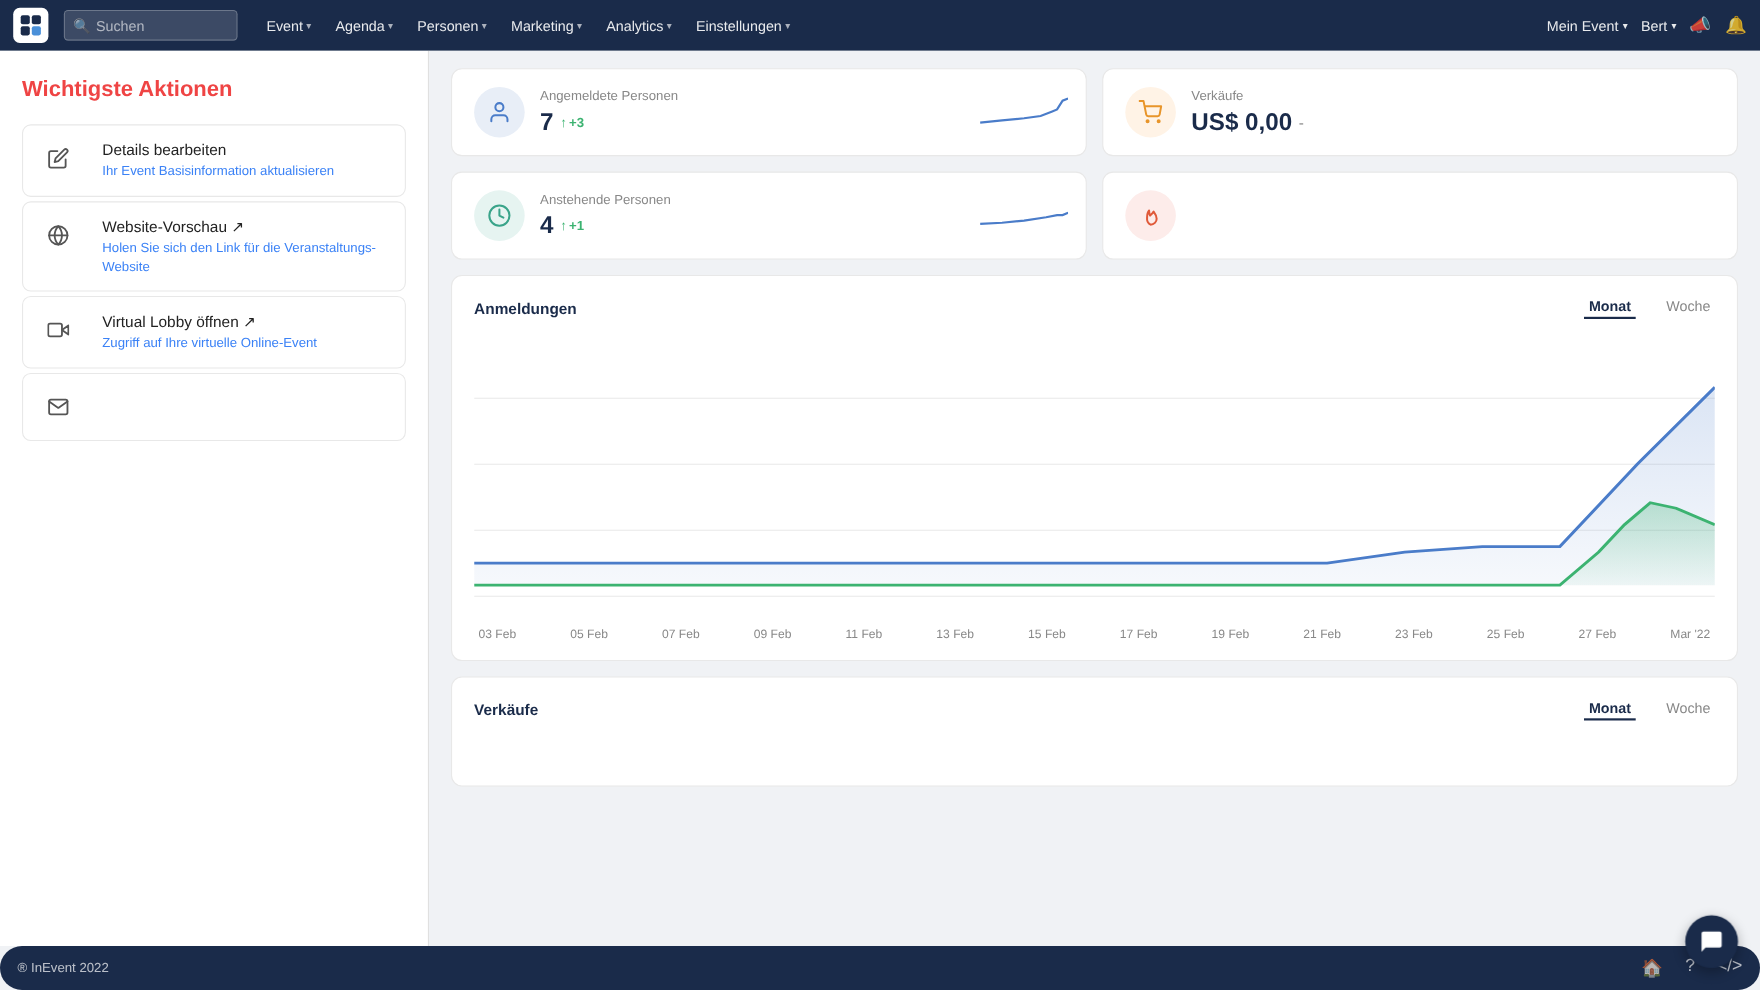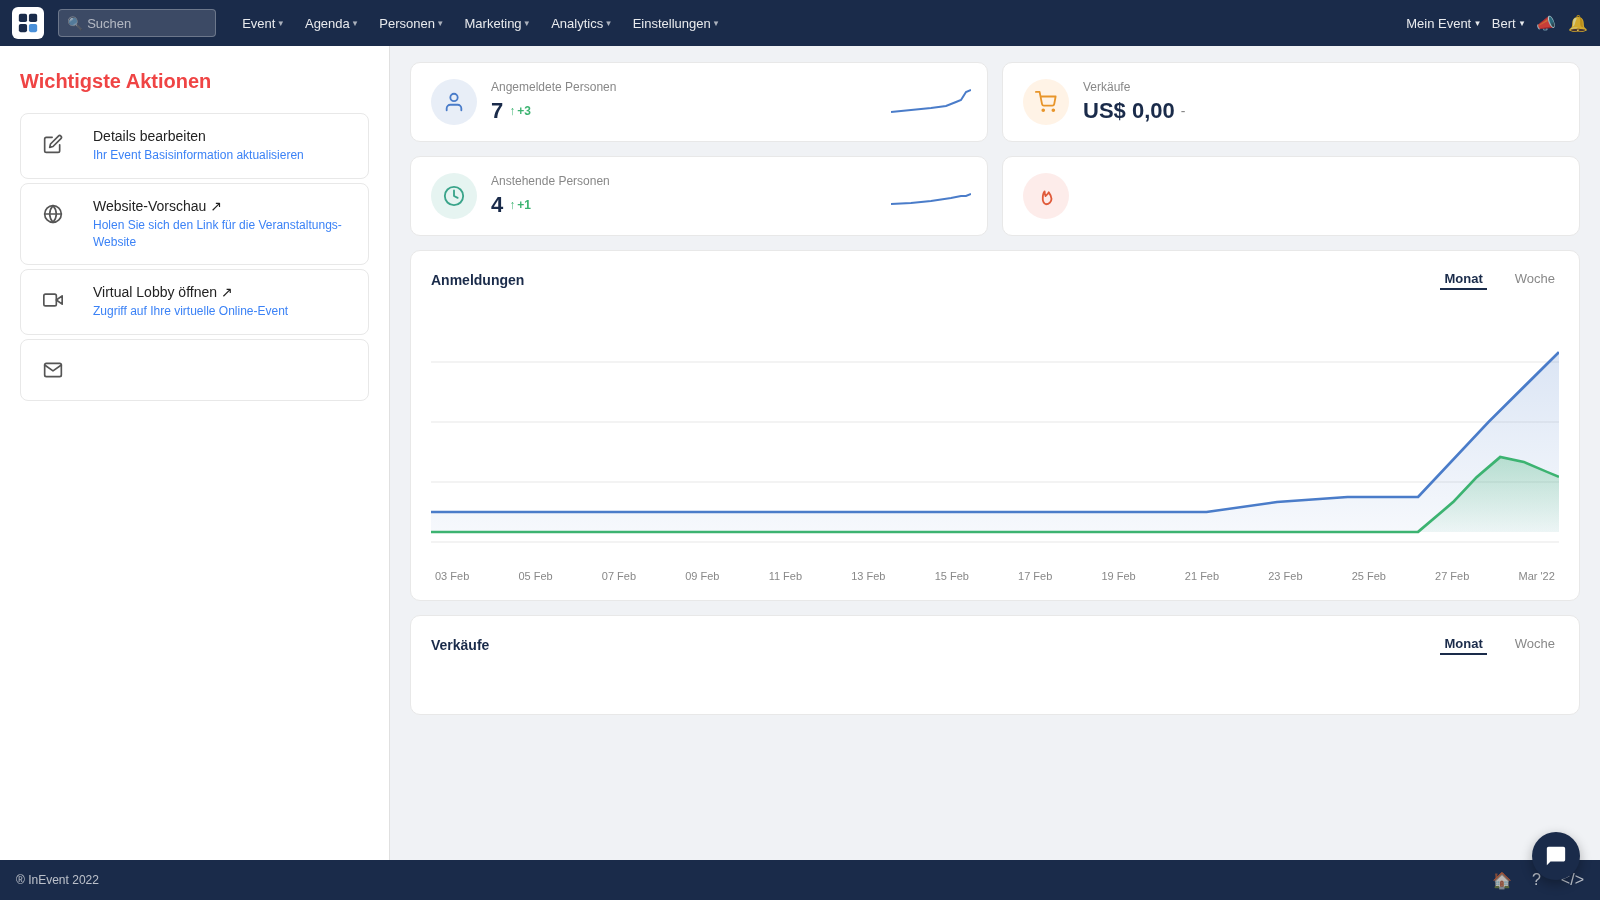--- a/index.html
+++ b/index.html
@@ -148,20 +148,21 @@
 
     
     .footer {
       background: #1a2b4a;
       color: rgba(255,255,255,0.7);
       height: 40px;
       display: flex; align-items: center;
       padding: 0 16px;
       font-size: 12px;
       flex-shrink: 0;
+      border-radius: 20px;
     }
     .footer-right { margin-left: auto; display: flex; gap: 20px; }
     .footer-icon { font-size: 16px; color: rgba(255,255,255,0.7); cursor: pointer; }
 
     
     .sparkline { width: 80px; height: 36px; }
   </style>
 </head>
 <body>
 

